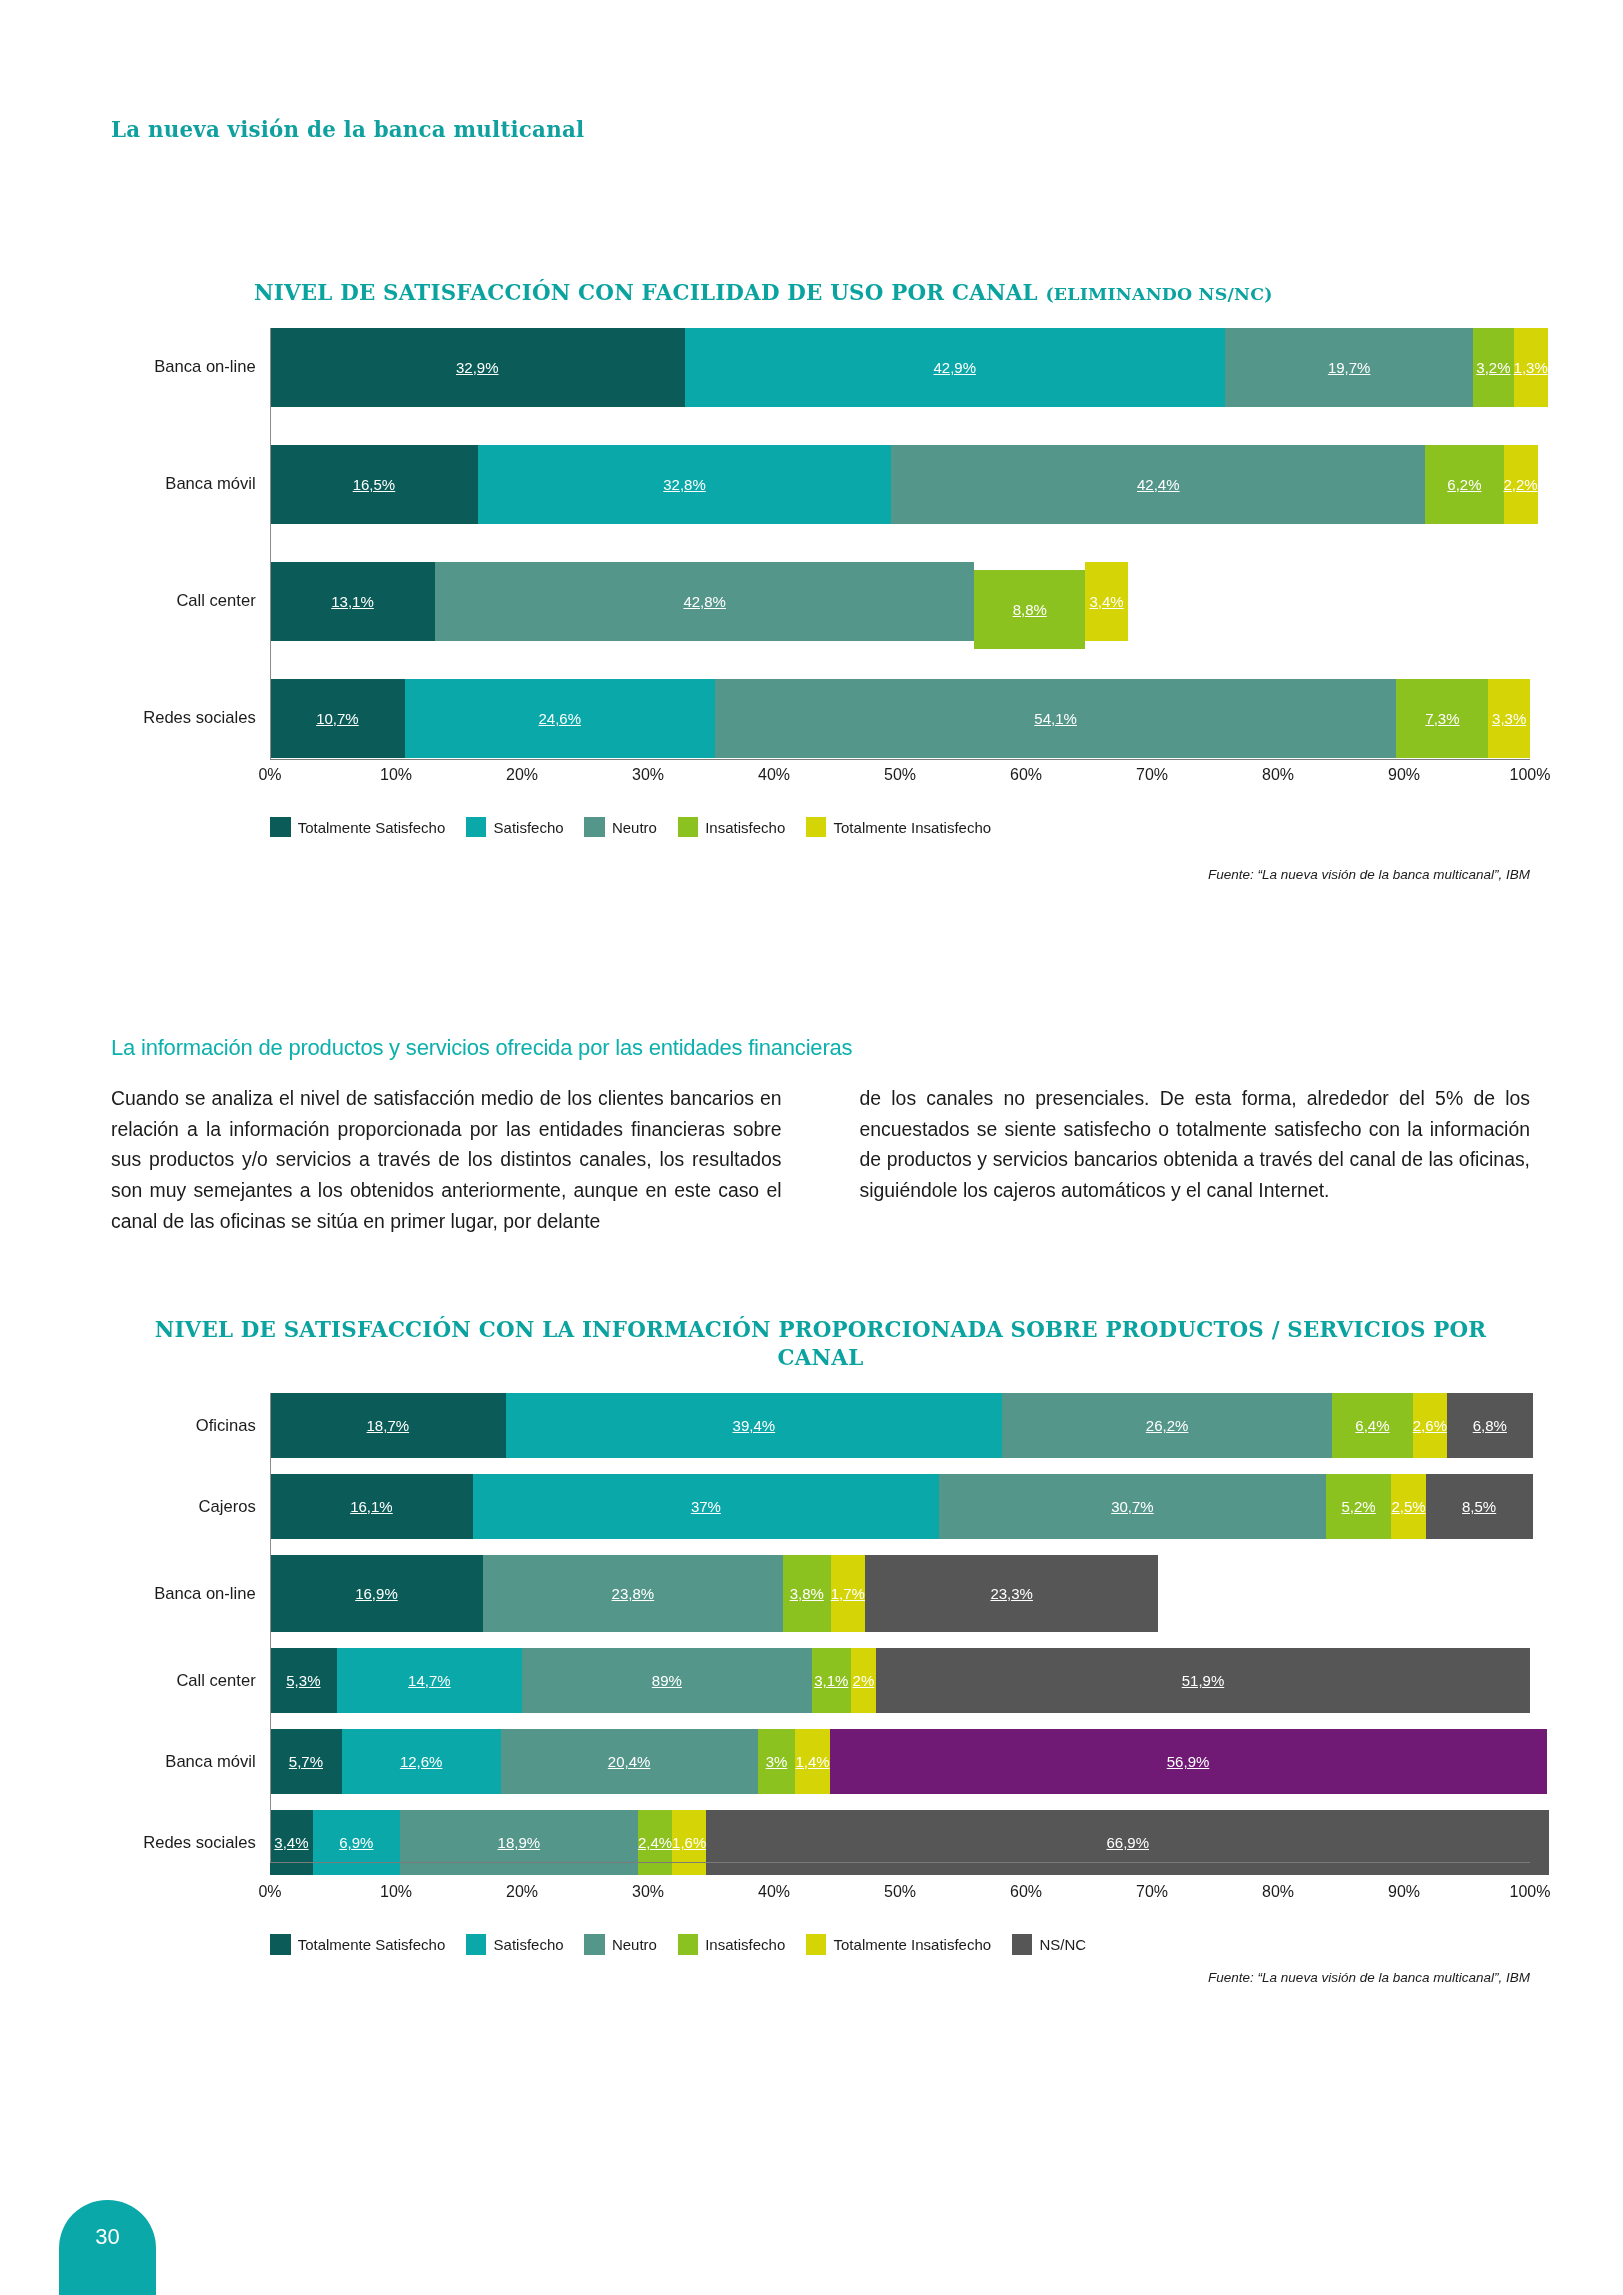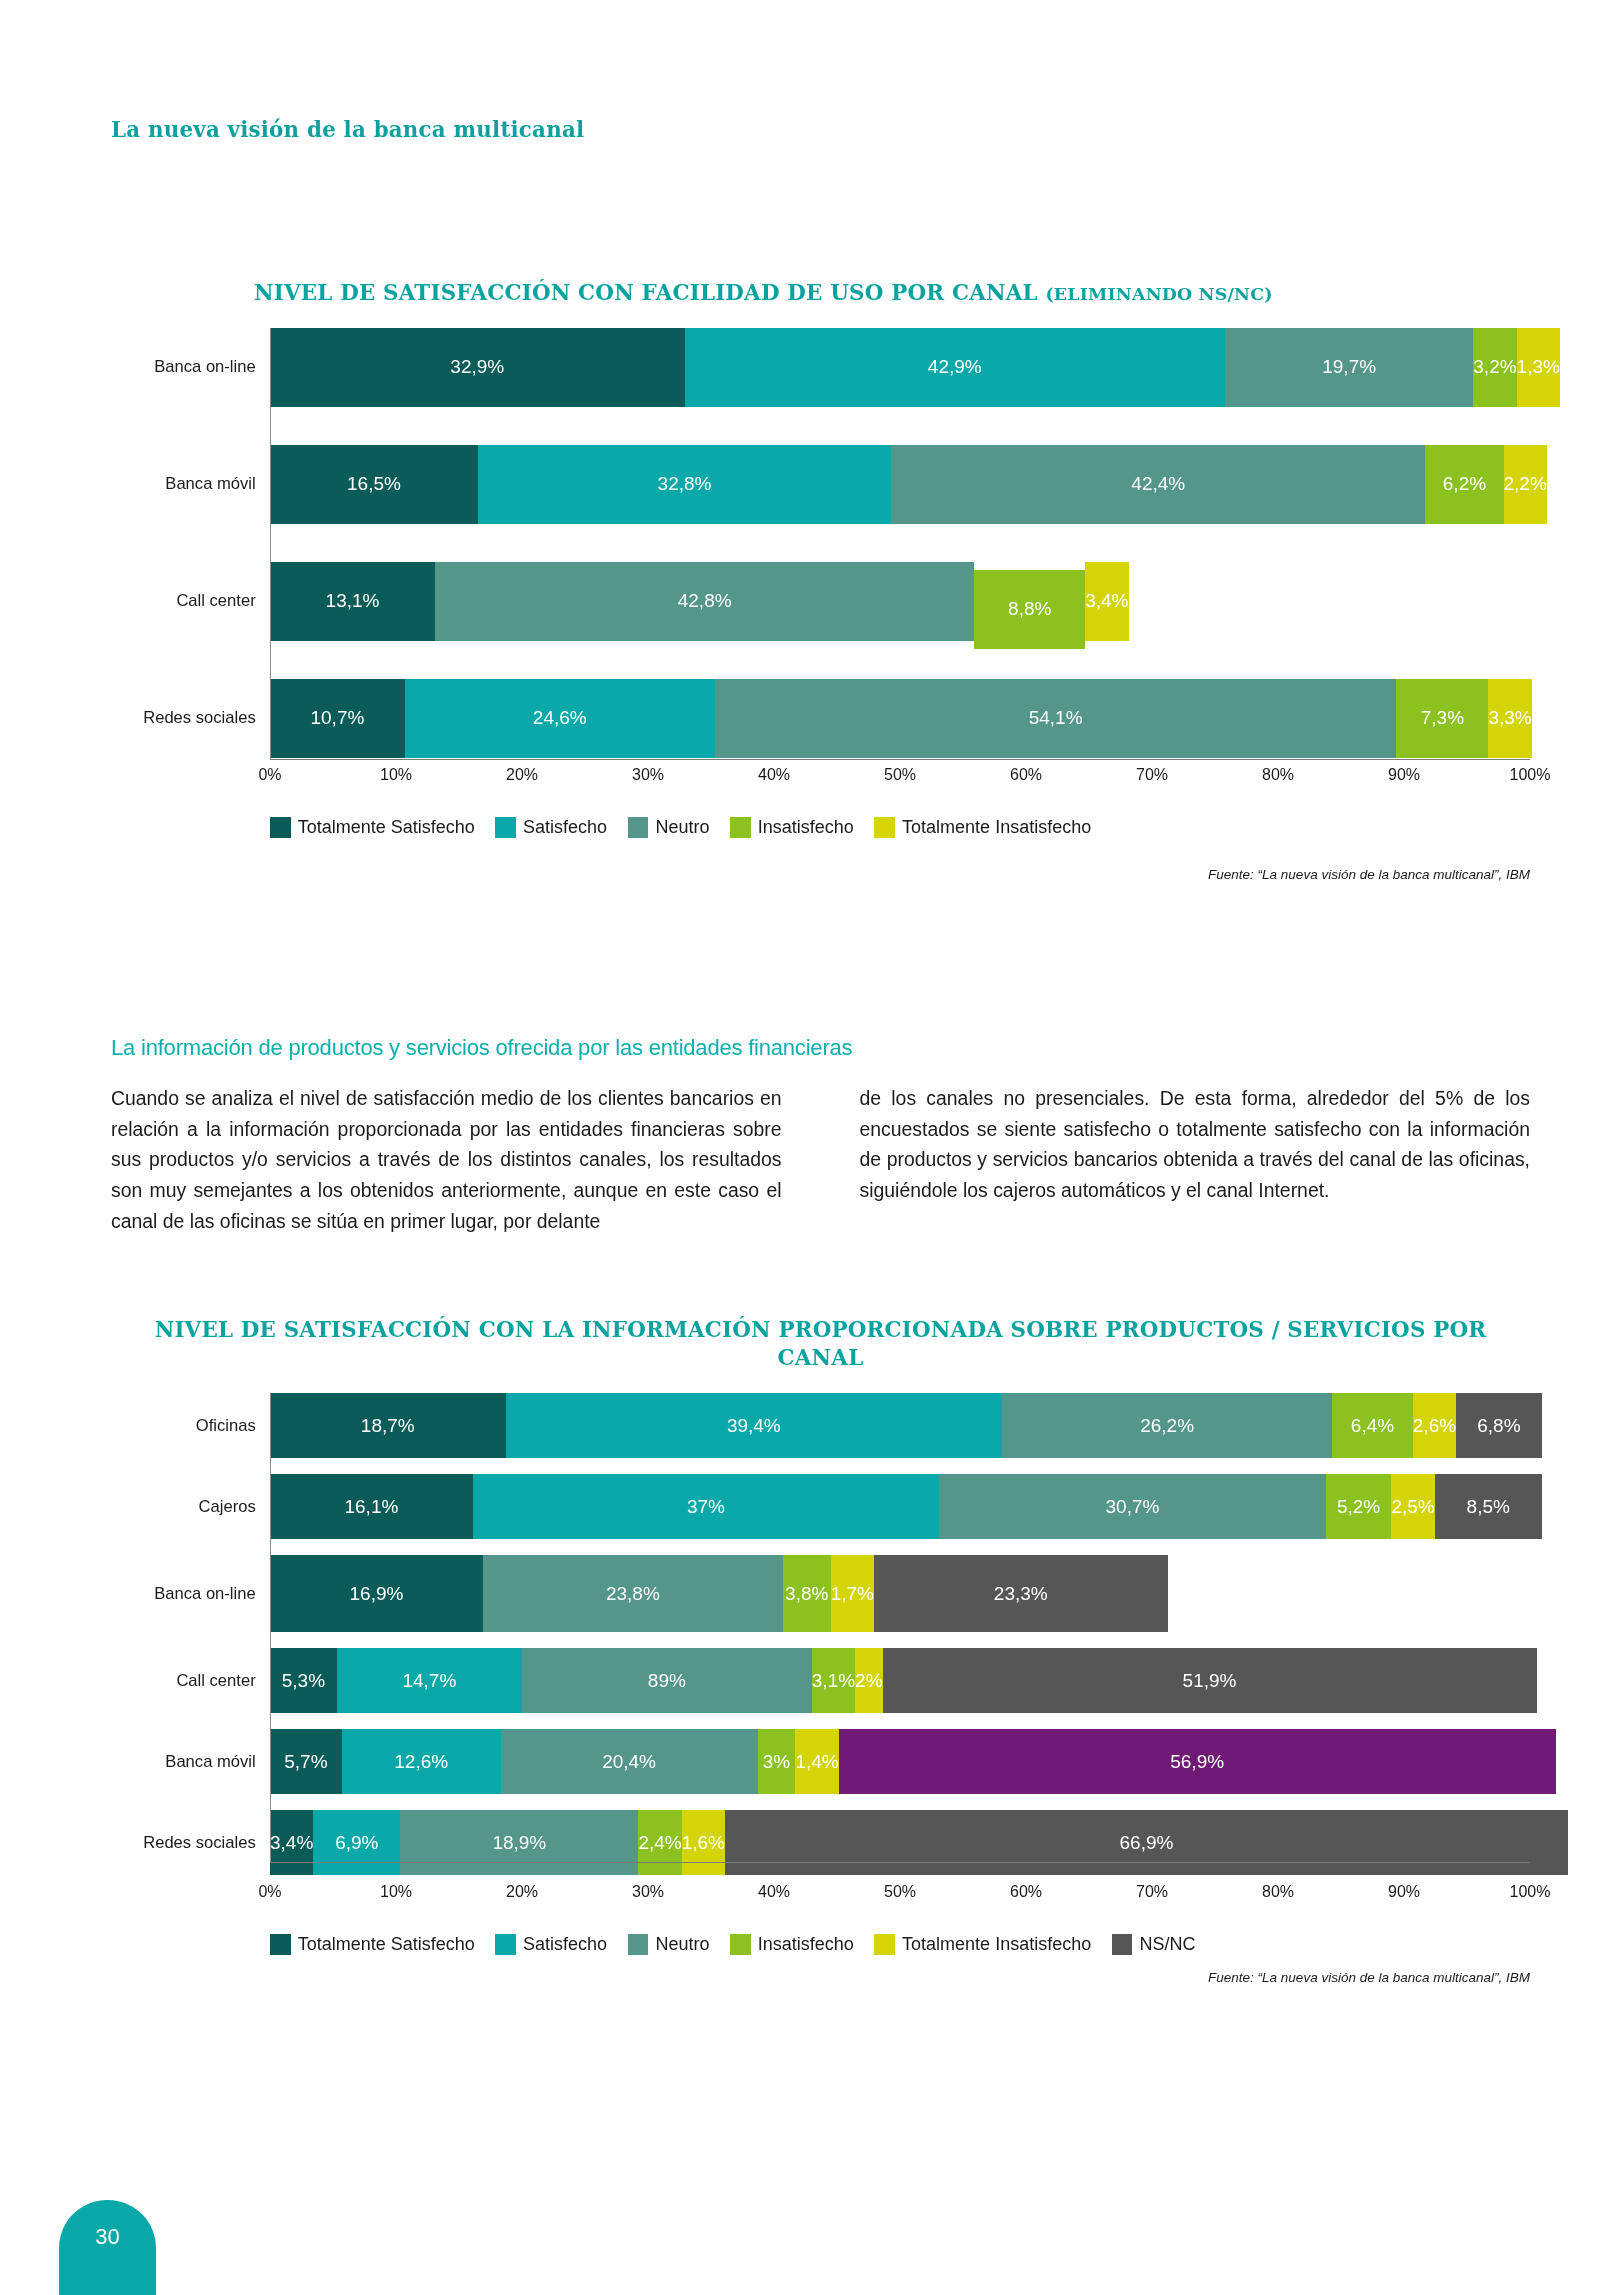--- a/index.html
+++ b/index.html
@@ -76,24 +76,25 @@
     display: flex;
     height: 70px;
     position: relative;
   }
   .seg {
     height: 100%;
     display: flex;
     align-items: center;
     justify-content: center;
     color: #ffffff;
-    font-size: 19px;
+    font-size: 15px;
     overflow: visible;
     white-space: nowrap;
     box-sizing: border-box;
+    text-decoration: underline;
   }
   .seg span { pointer-events: none; }
 
   .row-gap { height: 44px; }
 
   
   .axis-line {
     position: absolute;
     left: 159px;
     right: 0;
@@ -125,21 +126,21 @@
     align-items: center;
     margin-left: 159px;
     margin-top: 27px;
     gap: 20.6px;
     flex-wrap: nowrap;
   }
   .legend-item { display: flex; align-items: center; gap: 7.1px; }
   .legend-swatch {
     width: 20.6px; height: 20.6px; display: block; flex: 0 0 20.6px;
   }
-  .legend-label { font-size: 18px; color: #1b1b1b; white-space: nowrap; }
+  .legend-label { font-size: 15px; color: #1b1b1b; white-space: nowrap; }
 
   .source-note {
     position: absolute;
     right: 0;
     font-style: italic;
     font-size: 13.5px;
     color: #1b1b1b;
     white-space: nowrap;
   }
 

